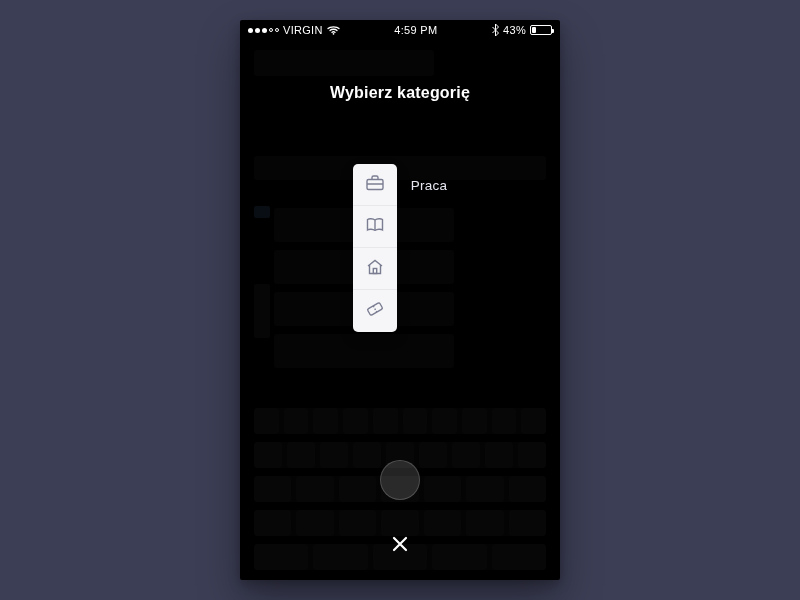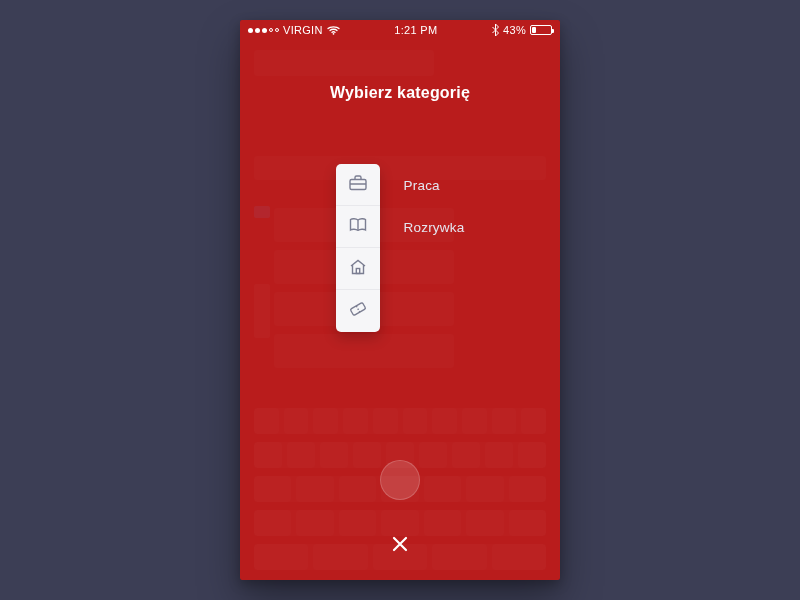--- a/index.html
+++ b/index.html
@@ -7,21 +7,21 @@
   body {
     background: #3c3e55;
     display: flex;
     align-items: center;
     justify-content: center;
     font-family: -apple-system, "Helvetica Neue", Helvetica, Arial, sans-serif;
   }
   .phone {
     width: 320px;
     height: 560px;
-    background: #b91c1c;
+    background: #000000;
     border-radius: 2px;
     box-shadow: 0 20px 40px rgba(0,0,0,0.35), 0 4px 12px rgba(0,0,0,0.25);
     position: relative;
     overflow: hidden;
   }
 
   
   .status-bar {
     height: 20px;
     display: flex;
@@ -99,21 +99,21 @@
   .icon-cell {
     width: 44px; height: 42px;
     display: flex; align-items: center; justify-content: center;
     border-bottom: 1px solid #e8e8ec;
   }
   .icon-cell:last-child { border-bottom: none; }
   .icon-cell svg { stroke: #7b7e92; fill: none; stroke-width: 1.4; }
 
   .label-column {
     display: flex; flex-direction: column;
-    padding-left: 24px;
+    padding-left: 14px;
   }
   .label-cell {
     height: 42px; display: flex; align-items: center;
     color: #e4e5ef; font-size: 13.5px; font-weight: 300;
     letter-spacing: 0.2px;
   }
 
   .knob {
     position: absolute;
     bottom: 80px;
@@ -150,21 +150,21 @@
           <span class="dot hollow"></span>
       </span>
       <span class="carrier">VIRGIN</span>
       <span class="wifi-icon">
         <svg width="13" height="10" viewBox="0 0 13 10">
             <path d="M1 3.5 C3 1.2 10 1.2 12 3.5 M3 5.5 C4.5 3.8 8.5 3.8 10 5.5 M5 7.4 C5.8 6.5 7.2 6.5 8 7.4" stroke="#fff" stroke-width="1.3" fill="none" stroke-linecap="round"></path>
             <circle cx="6.5" cy="8.8" r="0.9" fill="#fff"></circle>
           </svg>
       </span>
     </div>
-    <div>1:21 PM</div>
+    <div>4:59 PM</div>
     <div class="status-right">
       <span class="bt-icon">
         <svg width="7" height="12" viewBox="0 0 7 12">
             <path d="M3.5 0 L3.5 12 M3.5 0 L6.5 3 L0.5 9 M3.5 12 L6.5 9 L0.5 3" stroke="#fff" stroke-width="1" fill="none" stroke-linejoin="round"></path>
           </svg>
       </span>
       <span>43%</span>
       <span class="battery">
           <span class="battery-fill"></span>
         </span>
@@ -268,21 +268,20 @@
                 <g transform="rotate(-30 10 9)">
                   <rect x="3" y="5.5" width="14" height="7" rx="1.5"></rect>
                   <path d="M10 5.5 V12.5" stroke-dasharray="1.5 1.5"></path>
                 </g>
               </svg>
           </span>
         </div>
       </div>
       <div class="label-column">
         <div class="label-cell">Praca</div>
-        <div class="label-cell">Rozrywka</div>
       </div>
     </div>
 
     <div class="knob"></div>
 
     <div class="close-btn">
       <span>
         <svg width="18" height="18" viewBox="0 0 18 18">
             <path d="M3 3 L15 15 M15 3 L3 15" stroke-linecap="round"></path>
           </svg>

